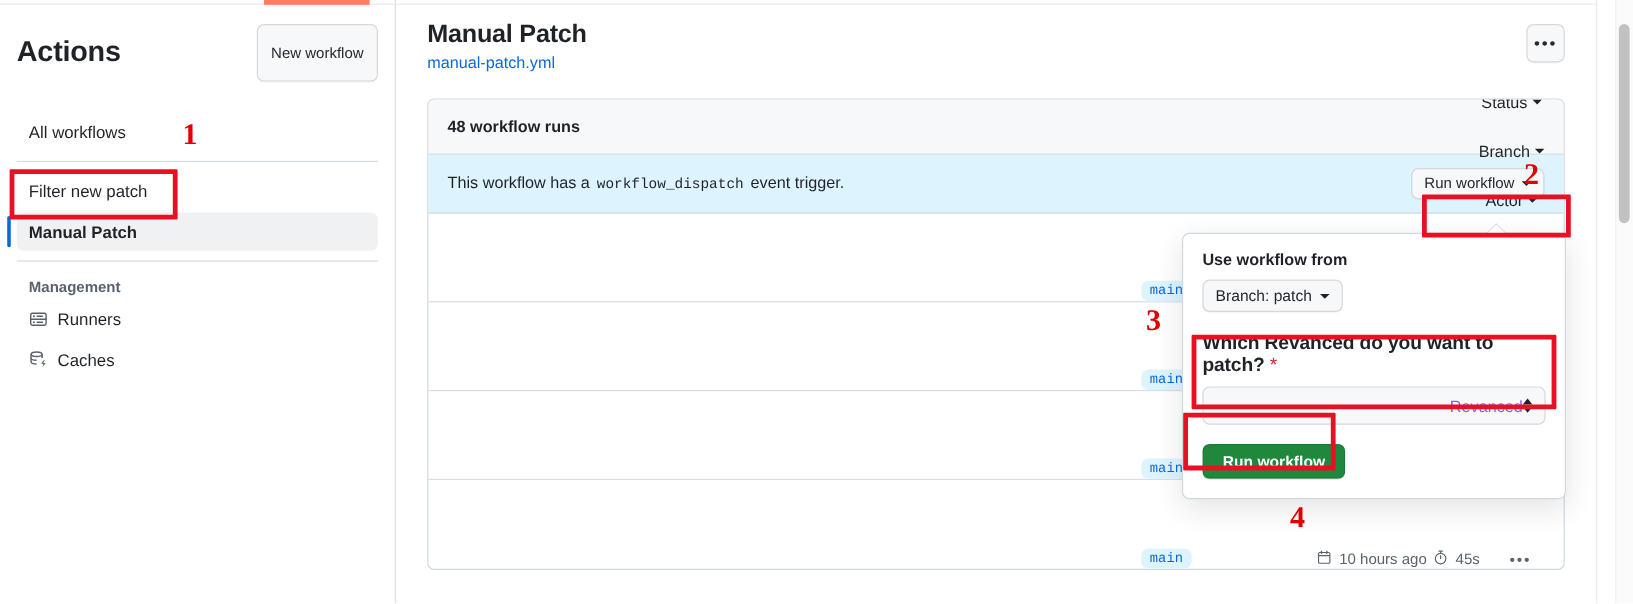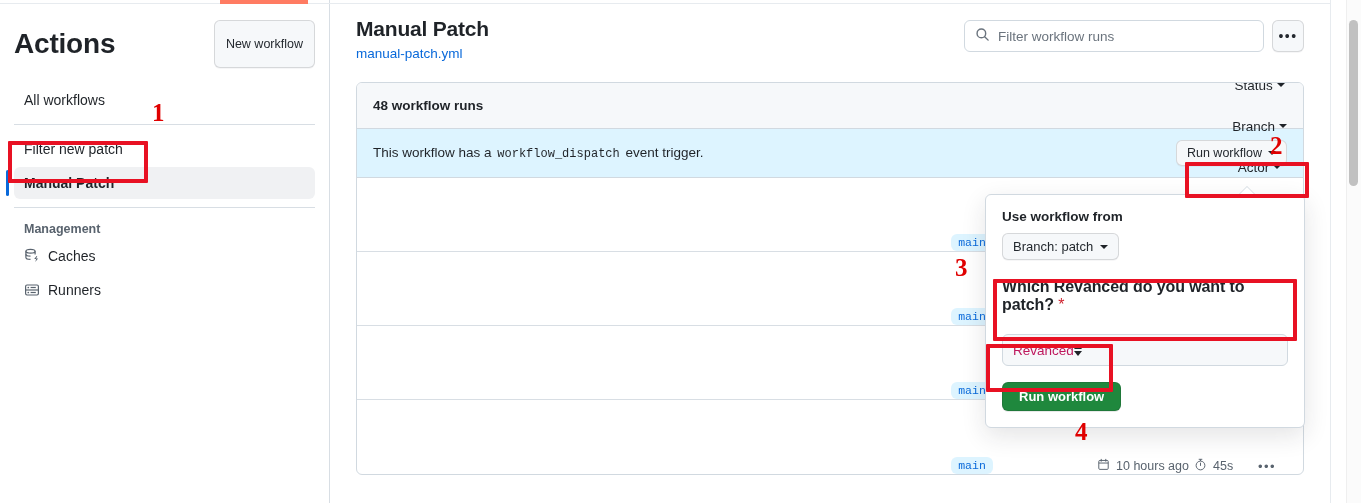--- a/index.html
+++ b/index.html
@@ -24,28 +24,28 @@
 
   
   .sidebar {
     position: absolute; left: 0; top: 0; width: 330px; height: 503px;
     background: #fff; border-right: 1px solid #d8dee4; padding: 0 14px;
   }
   .side-head {
     display:flex; align-items:center; justify-content:space-between;
     padding: 20px 0 6px 0;
   }
-  .side-title { font-size: 28px; font-weight: 700; letter-spacing: -0.2px; color:#1f2328; }
+  .side-title { font-size: 24px; font-weight: 700; letter-spacing: -0.2px; color:#1f2328; }
   .new-wf-btn {
     font-size: 12.5px; color:#24292f; background:#f6f8fa;
     border:1px solid rgba(31,35,40,.15); border-radius:6px;
     padding: 15px 11px; line-height:16px; cursor:pointer; white-space:nowrap;
     box-shadow: 0 1px 0 rgba(31,35,40,.04);
   }
-  .side-list { margin-top: 10px; }
+  .side-list { margin-top: 20px; }
   .side-item {
     position: relative; display:flex; align-items:center; gap:8px;
     font-size: 14px; color:#1f2328;
     padding: 6px 8px 6px 10px; border-radius:6px; margin-bottom:2px;
     cursor:pointer; min-height: 32px;
   }
   .side-item.selected { background:#f0f1f3; font-weight:600; }
   .side-item.selected::before {
     content:""; position:absolute; left:-8px; top:3px;
     width:3px; height:26px; border-radius:6px; background:#0969da;
@@ -151,24 +151,24 @@
     font-size: 13px; color:#24292f; background:#f6f8fa;
     border:1px solid rgba(31,35,40,.15); border-radius:6px; padding: 5px 10px; cursor:pointer;
     box-shadow: 0 1px 0 rgba(31,35,40,.04);
   }
   .input-label {
     margin-top: 18px; font-family:Liberation Sans, sans-serif;
     font-size: 16px; font-weight: 700; color:#1f2328; letter-spacing:-0.1px;
   }
   .req-star { color:#cf222e; font-weight:400; }
   .value-select {
-    margin-top: 20px; width: 100%; height: 32px;
+    margin-top: 8px; width: 100%; height: 32px;
     border:1px solid #d1d9e0; border-radius:6px; background:#f6f8fa;
-    display:flex; align-items:center; justify-content:flex-start;
-    padding: 0 10px; font-size: 13.5px; color:#be185d; cursor:pointer;
+    display:flex; align-items:center; justify-content:flex-end;
+    padding: 0 10px; font-size: 13.5px; color:#8b5cf6; cursor:pointer;
   }
   .stepper { display:flex; flex-direction:column; align-items:center; gap:2px; color:#1f2328; }
   .stepper i { display:block; width:0; height:0; border-left:4px solid transparent; border-right:4px solid transparent; }
   .stepper i.up { border-bottom:5px solid #1f2328; }
   .stepper i.down { border-top:5px solid #1f2328; }
   .green-btn {
     margin-top: 16px; background:#1f883d; color:#fff; border:1px solid rgba(31,35,40,.15);
     border-radius:6px; padding: 6px 16px; font-size: 13px; font-weight:600; cursor:pointer;
     box-shadow: 0 1px 0 rgba(31,35,40,.1);
   }
@@ -210,69 +210,60 @@
         <span>Filter new patch</span>
       </div>
 
       <div class="side-item selected">
         <span>Manual Patch</span>
       </div>
 
       <div class="side-sep"></div>
 
       <div class="side-group-label">Management</div>
-
-      <div class="side-item">
-        <span class="side-icon">
-          <svg width="16" height="16" viewBox="0 0 16 16" fill="none" stroke="currentColor" stroke-width="1.2">
-            <ellipse cx="6.5" cy="3.2" rx="4.6" ry="1.9"></ellipse>
-            <path d="M1.9 3.2v3.1c0 1.05 2.06 1.9 4.6 1.9"></path>
-            <path d="M1.9 6.3v3.1c0 1.05 2.06 1.9 4.6 1.9"></path>
-            <path d="M11.1 3.2v3.2"></path>
-            <path d="M12.6 8.0l-2.4 3.1h2.0l-1.0 3.0 2.9-3.5h-2.0l1.2-2.6z" fill="currentColor" stroke="none"></path>
-          </svg>
-        </span>
-        <span>Caches</span>
-      </div>
 
       <div class="side-item">
         <span class="side-icon">
           <svg width="16" height="16" viewBox="0 0 16 16" fill="none" stroke="currentColor" stroke-width="1.2">
             <rect x="1.6" y="3.0" width="12.8" height="10" rx="1.4"></rect>
             <line x1="1.6" y1="8.0" x2="14.4" y2="8.0"></line>
             <circle cx="4.3" cy="5.5" r="0.85" fill="currentColor" stroke="none"></circle>
             <circle cx="4.3" cy="10.5" r="0.85" fill="currentColor" stroke="none"></circle>
             <line x1="6.6" y1="5.5" x2="11.8" y2="5.5"></line>
             <line x1="6.6" y1="10.5" x2="11.8" y2="10.5"></line>
           </svg>
         </span>
         <span>Runners</span>
       </div>
+
+      <div class="side-item">
+        <span class="side-icon">
+          <svg width="16" height="16" viewBox="0 0 16 16" fill="none" stroke="currentColor" stroke-width="1.2">
+            <ellipse cx="6.5" cy="3.2" rx="4.6" ry="1.9"></ellipse>
+            <path d="M1.9 3.2v3.1c0 1.05 2.06 1.9 4.6 1.9"></path>
+            <path d="M1.9 6.3v3.1c0 1.05 2.06 1.9 4.6 1.9"></path>
+            <path d="M11.1 3.2v3.2"></path>
+            <path d="M12.6 8.0l-2.4 3.1h2.0l-1.0 3.0 2.9-3.5h-2.0l1.2-2.6z" fill="currentColor" stroke="none"></path>
+          </svg>
+        </span>
+        <span>Caches</span>
+      </div>
     </div>
   </div>
 
   <div class="main">
     <div class="main-inner">
 
       <div class="main-head">
         <div>
           <div class="wf-title">Manual Patch</div>
           <a class="wf-file">manual-patch.yml</a>
         </div>
 
         <div class="head-right">
-          <div class="search-box">
-            <span>
-              <svg width="15" height="15" viewBox="0 0 16 16" fill="none" stroke="#6a737d" stroke-width="1.5">
-                <circle cx="6.8" cy="6.8" r="4.6"></circle>
-                <line x1="10.3" y1="10.3" x2="14" y2="14" stroke-linecap="round"></line>
-              </svg>
-            </span>
-            <input type="text" placeholder="Filter workflow runs" style="">
-          </div>
           <button class="kebab-btn">•••</button>
         </div>
       </div>
 
       <div class="runs-box">
 
         <div class="runs-header">
           <div class="runs-count">48 workflow runs</div>
           <div class="filters">
             <div class="filter">

